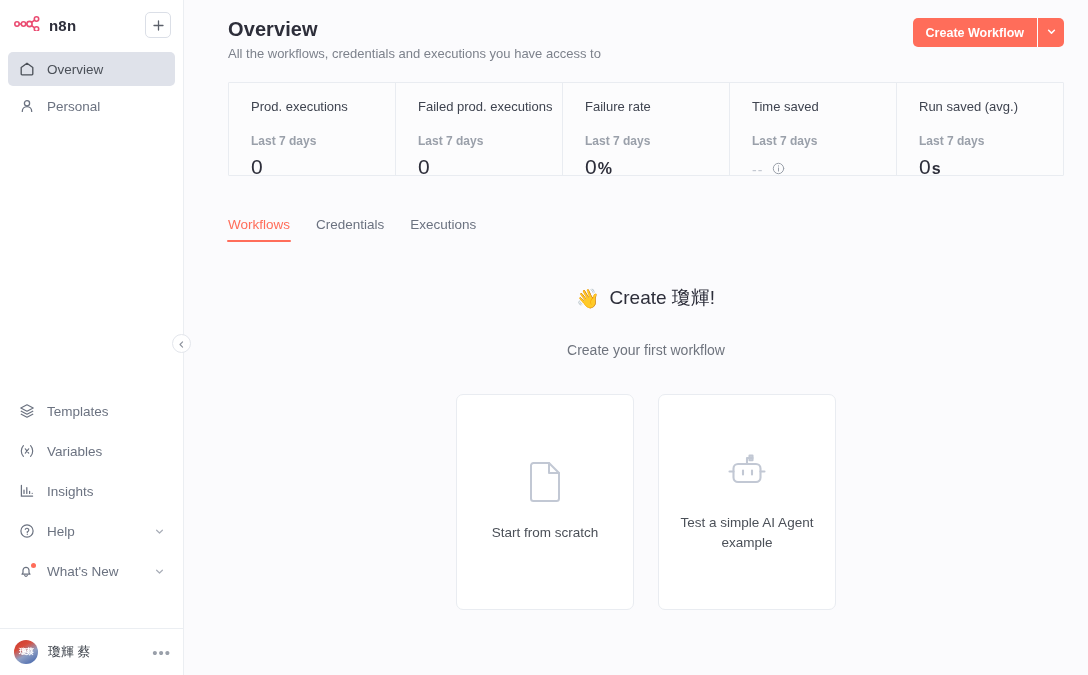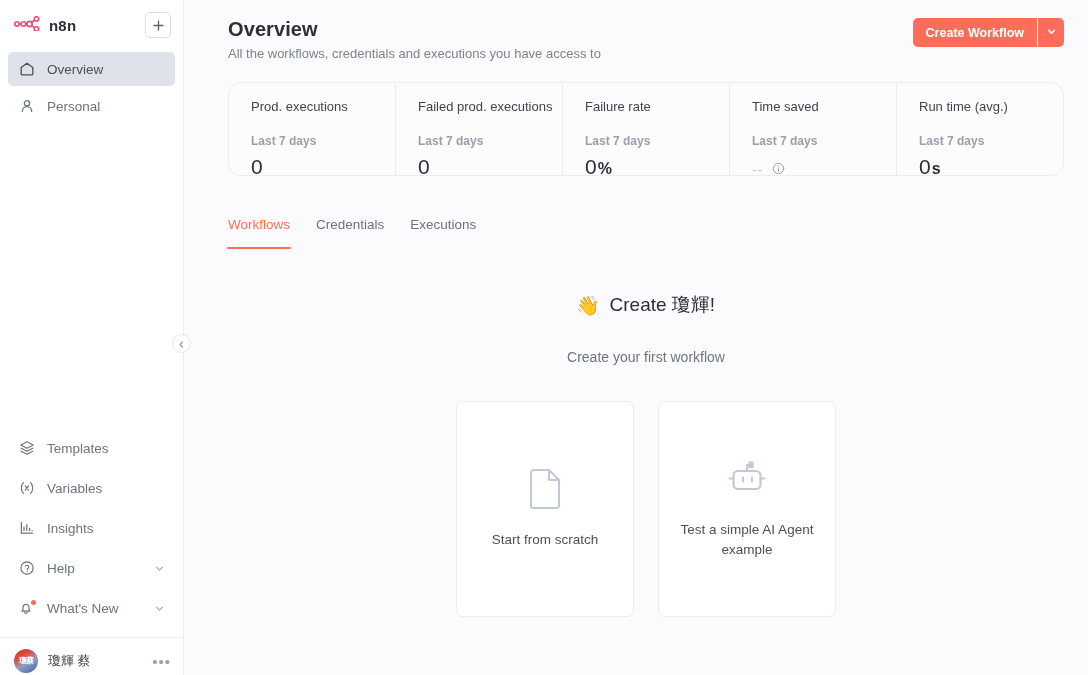--- a/index.html
+++ b/index.html
@@ -49,21 +49,21 @@
   .chev-right { margin-left: auto; display:flex; align-items:center; }
   .bell-wrap { position: relative; width:17px; height:17px; }
   .bell-dot {
     position:absolute; width:5px; height:5px; border-radius:50%;
     background:#ff6d5a; top:0px; right:-1px;
   }
 
   .user-row {
     display: flex; align-items: center; gap: 10px;
     border-top: 1px solid #ebeef2;
-    padding: 11px 12px 2px 14px; cursor: pointer;
+    padding: 11px 12px 11px 14px; cursor: pointer; margin-top: 28px;
   }
   .avatar {
     width: 24px; height: 24px; border-radius: 50%;
     background: linear-gradient(150deg,#c8392f 0%, #d94b3a 30%, #8f9fc4 58%, #3b5ea8 100%);
     flex: 0 0 24px; position: relative; overflow: hidden;
     display:flex; align-items:center; justify-content:center;
   }
   .avatar-txt { font-size: 8px; color: #fff; font-weight: bold; line-height:1; letter-spacing:-1px;}
   .user-name { font-size: 13px; color: #3b4049; }
   .user-dots { margin-left: auto; color: #9aa0aa; font-size: 15px; letter-spacing: 1px; line-height: 1;}
@@ -93,39 +93,39 @@
   }
   .cta-split { width: 1px; background: rgba(255,255,255,.55); }
   .cta-chev {
     background: #ff6d5a; border: none; border-radius: 0 5px 5px 0;
     width: 26px; cursor: pointer; display:flex; align-items:center; justify-content:center;
   }
 
   
   .stats {
     margin-top: 21px; display: flex;
-    background: #fcfcfd; border: 1px solid #e9ecf1; border-radius: 13px;
+    background: #fcfcfd; border: 1px solid #e9ecf1; border-radius: 1px;
     overflow: hidden; height: 94px;
   }
   .stat {
     flex: 1 1 0; padding: 16px 0 0 22px; border-right: 1px solid #e9ecf1;
   }
   .stat:last-child { border-right: none; }
   .stat-label { font-size: 13px; color: #3f4450; }
   .stat-sub { font-size: 12px; color: #9aa0aa; margin-top: 20px; font-weight: bold; }
   .stat-val { font-size: 21px; color: #2d2e3a; margin-top: 7px; font-weight: normal; }
   .stat-val .unit { font-size: 16px; font-weight: bold; margin-left: 1px;}
   .stat-val.pct { }
   .stat-empty { display: flex; align-items: center; gap: 9px; margin-top: 13px; }
   .dashes { color: #c4c9d2; font-size: 14px; letter-spacing: 1px; }
 
   
   .tabs { margin-top: 41px; display: flex; gap: 26px; }
   .tab {
-    font-size: 13.5px; color: #6b7280; padding-bottom: 17px; cursor: pointer;
+    font-size: 13.5px; color: #6b7280; padding-bottom: 10px; cursor: pointer;
     position: relative;
   }
   .tab.active { color: #ff6d5a; }
   .tab.active::after {
     content:''; position: absolute; left: -1px; right: -1px; bottom: 0;
     height: 2px; background: #ff6d5a; border-radius: 2px;
   }
 
   
   .welcome-wrap { text-align: center; margin-top: 43px; }
@@ -338,21 +338,21 @@
             <svg width="13" height="13" viewBox="0 0 13 13" fill="none" stroke="#9aa0aa" stroke-width="1" stroke-linecap="round">
               <circle cx="6.5" cy="6.5" r="5.2"></circle>
               <path d="M6.5 5.9 V9.1"></path>
               <circle cx="6.5" cy="3.9" r=".6" fill="#9aa0aa" stroke="none"></circle>
             </svg>
           </span>
         </div>
       </div>
 
       <div class="stat">
-        <div class="stat-label">Run time (avg.)</div>
+        <div class="stat-label">Run saved (avg.)</div>
         <div class="stat-sub">Last 7 days</div>
         <div class="stat-val"><span>0</span><span class="unit">s</span></div>
       </div>
 
     </section>
 
     <div class="tabs">
       <div class="tab active">Workflows</div>
       <div class="tab">Credentials</div>
       <div class="tab">Executions</div>

